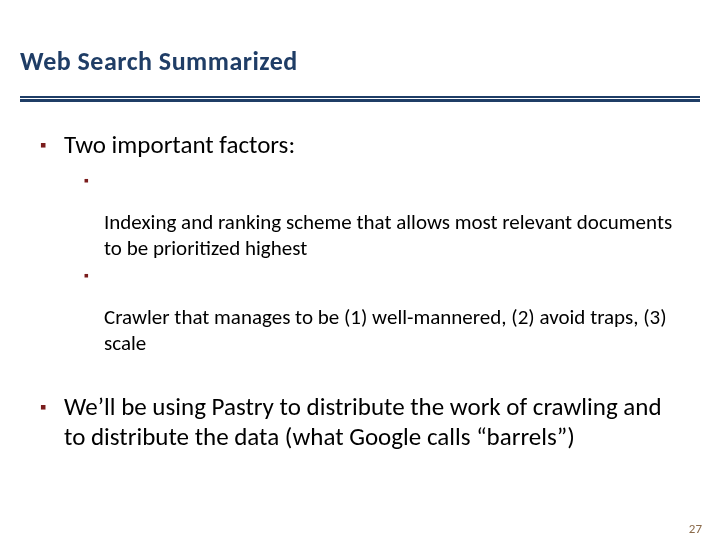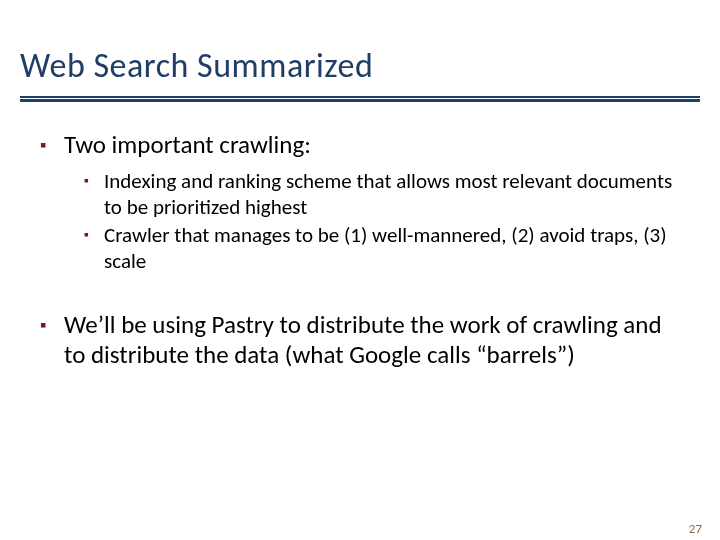--- a/index.html
+++ b/index.html
@@ -15,22 +15,22 @@
   .slide {
     position: relative;
     width: 720px;
     height: 540px;
     box-sizing: border-box;
   }
   .title {
     position: absolute;
     left: 20px;
     top: 45px;
-    font-size: 34px;
-    font-weight: normal;
+    font-size: 26px;
+    font-weight: bold;
     color: #1f3d66;
     letter-spacing: 0.5px;
     text-align: center;
   }
   .rule {
     position: absolute;
     left: 20px;
     top: 96px;
     width: 680px;
     height: 6px;
@@ -90,20 +90,21 @@
     flex: 0 0 12px;
     font-size: 14px;
     line-height: 26px;
     color: #7a1c1c;
     margin-right: 8px;
   }
   .l2 .text {
     font-size: 21px;
     line-height: 26px;
     color: #000000;
+    margin-top: 41px;
   }
   .gap {
     height: 30px;
   }
   .pagenum {
     position: absolute;
     right: 18px;
     bottom: 4px;
     font-size: 13px;
     color: #8a6a4a;
@@ -118,21 +119,21 @@
 
   <div class="rule">
     <div class="thin"></div>
     <div class="thick"></div>
   </div>
 
   <div class="body">
 
     <div class="l1">
       <div class="bullet">▪</div>
-      <div class="text">Two important crawling:</div>
+      <div class="text">Two important factors:</div>
     </div>
 
     <div class="l2-group">
       <div class="l2">
         <div class="bullet">▪</div>
         <div class="text">Indexing and ranking scheme that allows most relevant documents to be prioritized highest</div>
       </div>
       <div class="l2">
         <div class="bullet">▪</div>
         <div class="text">Crawler that manages to be (1) well-mannered, (2) avoid traps, (3) scale</div>

